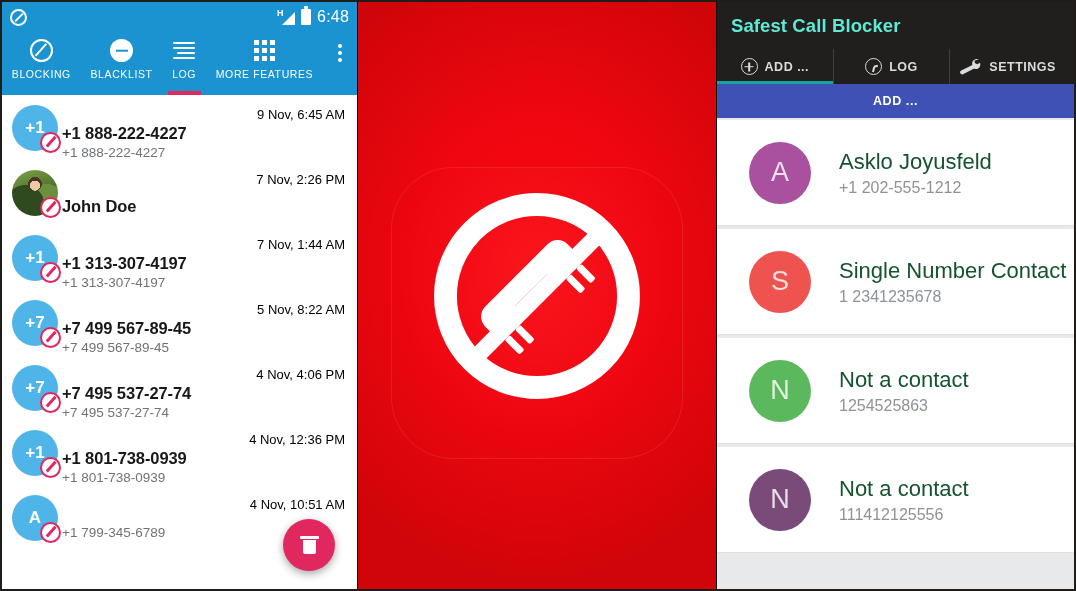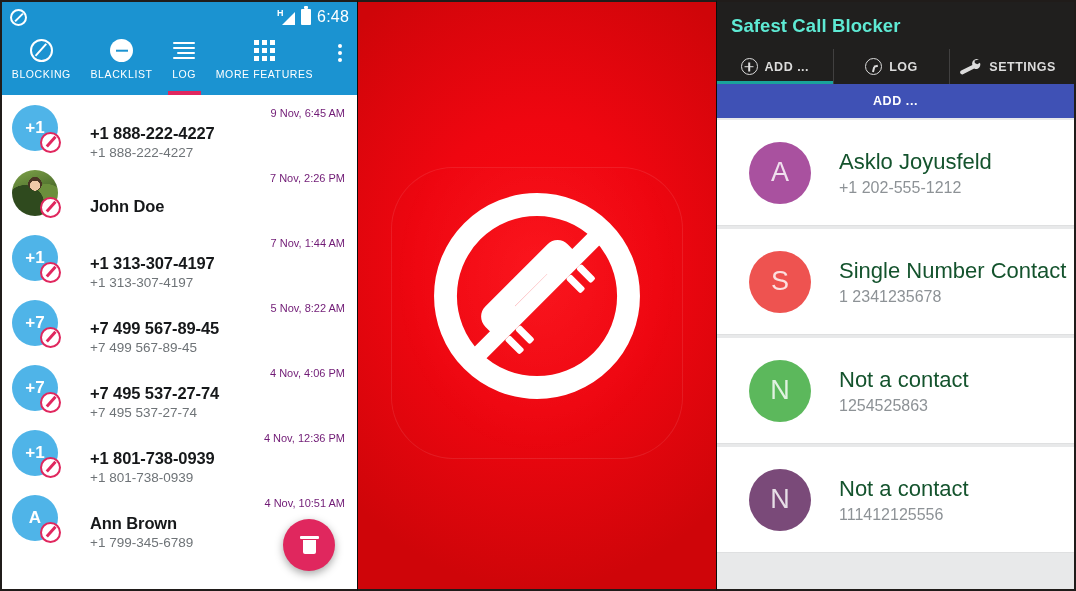--- a/index.html
+++ b/index.html
@@ -123,24 +123,24 @@
   .badge-block {
     position: absolute; right: -3px; bottom: -2px;
     width: 21px; height: 21px; border-radius: 50%;
     border: 2.6px solid #e0275e; background: #fff;
   }
   .badge-block::after {
     content: ""; position: absolute; left: 50%; top: 1px;
     width: 2.6px; height: 13px; background: #e0275e;
     transform: translateX(-50%) rotate(42deg);
   }
-  .call-text { flex: 1 1 auto; padding-left: 32px; min-width: 0; margin-top: 28px; }
+  .call-text { flex: 1 1 auto; padding-left: 4px; min-width: 0; margin-top: 28px; }
   .call-title { font-size: 16.5px; font-weight: 700; color: #16181a; letter-spacing: -.1px; }
   .call-sub { font-size: 13.5px; color: #6e7377; margin-top: 2px; }
-  .call-time { font-size: 11px; color: #701a75; white-space: nowrap; align-self: flex-start; padding-top: 3px; }
+  .call-time { font-size: 13px; color: #000000; white-space: nowrap; align-self: flex-start; padding-top: 3px; }
   .fab {
     position: absolute; right: 22px; bottom: 18px;
     width: 52px; height: 52px; border-radius: 50%;
     background: #e0275e; display: flex; align-items: center; justify-content: center;
     box-shadow: 0 3px 8px rgba(0,0,0,.35);
   }
   .trash { position: relative; width: 15px; height: 18px; }
   .trash .lid {
     position: absolute; top: 0; left: -2px; width: 19px; height: 2.6px;
     background: #fff; border-radius: 1px;
@@ -382,21 +382,20 @@
         </div>
         <div class="call-time">4 Nov, 12:36 PM</div>
       </div>
 
       <div class="callrow">
         <div class="avatar-wrap">
           <div class="avatar">A</div>
           <div class="badge-block"></div>
         </div>
         <div class="call-text">
-          <div class="call-title">Ann Brown</div>
           <div class="call-sub">+1 799-345-6789</div>
         </div>
         <div class="call-time">4 Nov, 10:51 AM</div>
       </div>
 
     </div>
 
     <div class="fab">
       <div class="trash">
         <span class="lid"></span>

